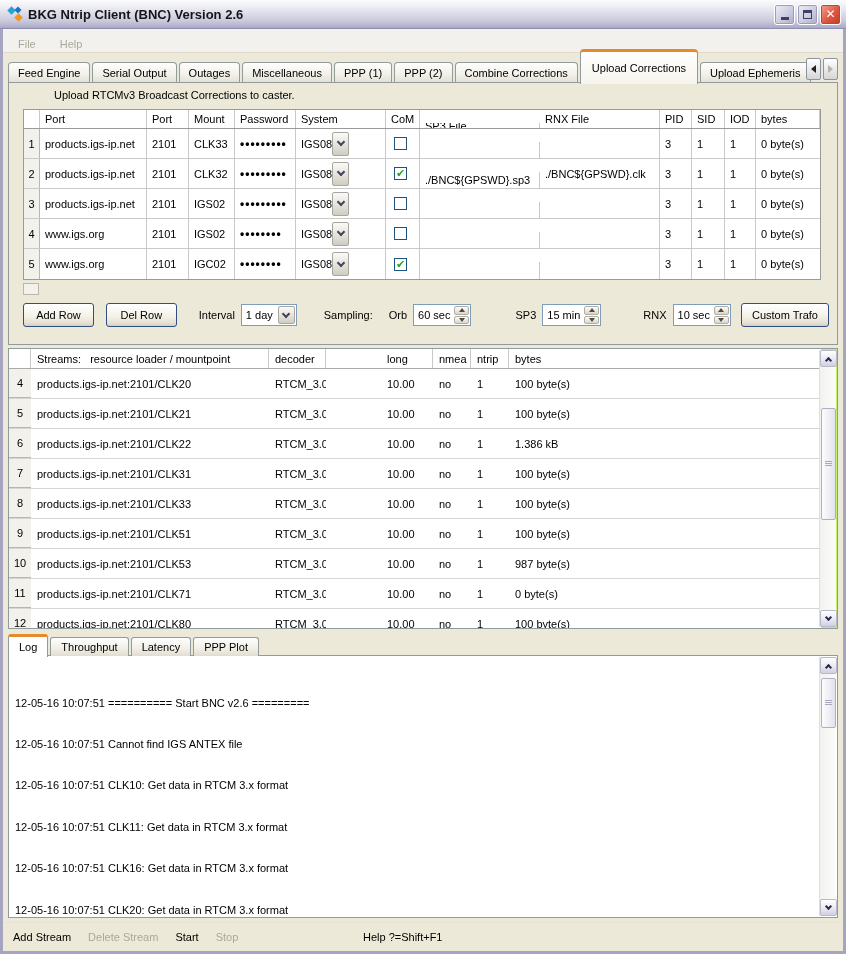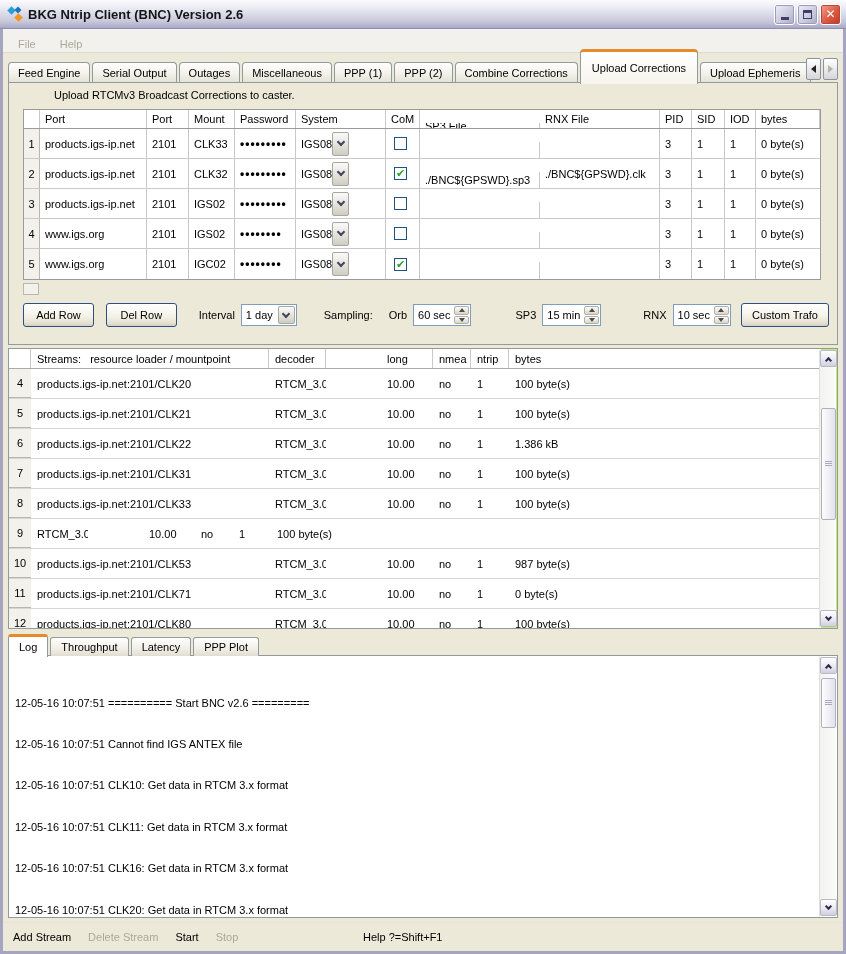--- a/index.html
+++ b/index.html
@@ -441,20 +441,21 @@
       <div class="scell sc-name">products.igs-ip.net:2101/CLK33</div>
       <div class="scell sc-dec">RTCM_3.0</div>
       <div class="scell sc-lat">50.00</div>
       <div class="scell sc-long">10.00</div>
       <div class="scell sc-nmea">no</div>
       <div class="scell sc-ntrip">1</div>
       <div class="scell sc-bytes">100 byte(s)</div>
     </div>
     <div class="s-row">
       <div class="scell sc-num snum">9</div>
+      <div class="scell sc-name">products.igs-ip.net:2101/CLK51</div>
       <div class="scell sc-dec">RTCM_3.0</div>
       <div class="scell sc-lat">50.00</div>
       <div class="scell sc-long">10.00</div>
       <div class="scell sc-nmea">no</div>
       <div class="scell sc-ntrip">1</div>
       <div class="scell sc-bytes">100 byte(s)</div>
     </div>
     <div class="s-row">
       <div class="scell sc-num snum">10</div>
       <div class="scell sc-name">products.igs-ip.net:2101/CLK53</div>

